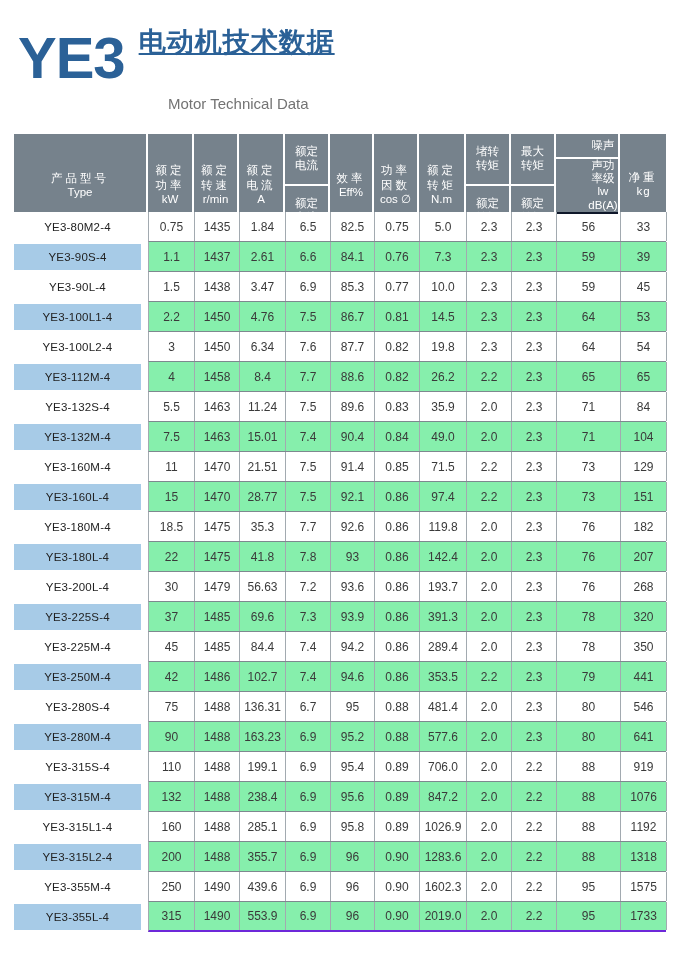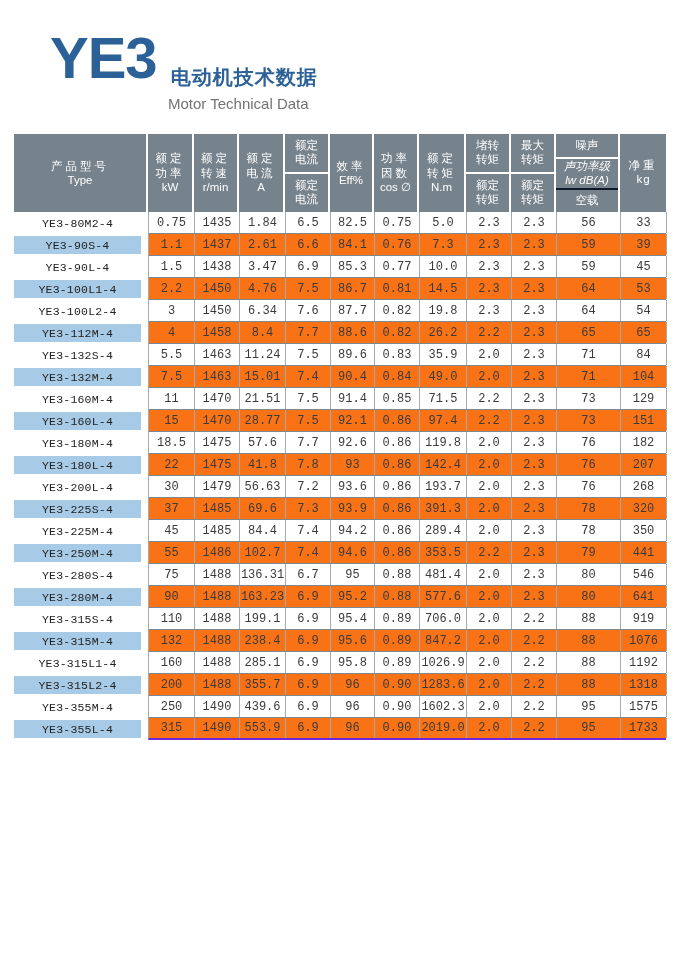--- a/index.html
+++ b/index.html
@@ -6,28 +6,28 @@
   html, body { background: #ffffff; }
   body {
     width: 678px; height: 979px;
     font-family: "Liberation Sans", sans-serif;
     color: #333;
     overflow: hidden;
   }
 
   
   .page-header { padding: 24px 0 0 18px; }
-  .title-line { display: flex; align-items: flex-end; margin-left: 32px; }
+  .title-line { display: flex; align-items: flex-start; }
   .logo {
     font-size: 58px; font-weight: 800; letter-spacing: -1px;
     color: #2b6197;
   }
   .title-zh {
-    font-size: 20px; font-weight: 600; color: #2b6197;
-    margin-left: 14px; letter-spacing: 1px;
+    font-size: 27px; font-weight: 600; color: #2b6197;
+    margin-left: 14px; letter-spacing: 1px; text-decoration: underline;
   }
   .title-en {
     font-size: 15px; color: #737373; margin: 4px 0 0 150px;
   }
 
   
   .table-wrap { margin: 22px 0 0 14px; width: 652px; }
 
   .thead {
     display: grid;
@@ -50,43 +50,44 @@
   .th-split { display: flex; flex-direction: column; border-right: 2px solid #ffffff; }
   .th-split .half {
     flex: 1; display: flex; flex-direction: column;
     align-items: center; justify-content: center; line-height: 1.2;
   }
   .th-split .half.top { border-bottom: 2px solid #ffffff; }
   .th-noise { display: flex; flex-direction: column; border-right: 2px solid #ffffff; }
   .th-noise .sec {
     display: flex; flex-direction: column; align-items: center; justify-content: center;
     line-height: 1.15;
+    padding-left: 32px;
   }
   .th-noise .sec1 { flex: 0 0 25px; border-bottom: 2px solid #ffffff; }
-  .th-noise .sec2 { flex: 1 1 auto; font-style: italic; }
+  .th-noise .sec2 { flex: 1 1 auto; }
   .th-noise .sec3 { flex: 0 0 24px; border-top: 2px solid #0f172a; }
 
   
   .tbody { width: 652px; }
-  .row { display: flex; height: 22px; font-family: Liberation Mono, monospace; }
+  .row { display: flex; height: 30px; }
   .type-cell {
     width: 127px; margin-right: 7px;
     display: flex; align-items: center; justify-content: center;
   }
   .row.alt .type-cell { background: #a7cbe7; margin-top: 2px; margin-bottom: 2px; }
   .type-label { font-size: 11.5px; color: #222; letter-spacing: 0.2px; }
 
   .data-cells {
     display: grid;
     grid-template-columns: 46px 45px 46px 45px 44px 45px 47px 45px 45px 64px 46px;
     width: 518px;
     border-left: 1px solid #a2aab0;
     border-bottom: 1px solid #7e888f;
   }
-  .row.alt .data-cells { background: #f97316; }
+  .row.alt .data-cells { background: #86efac; }
   .row:last-child .data-cells { border-bottom: 2px solid #6d28d9; }
   .cell {
     display: flex; align-items: center; justify-content: center;
     font-size: 12px; color: #3a3a3a;
     border-right: 1px solid #a2aab0;
   }
 </style>
 </head>
 <body>
 
@@ -373,21 +374,21 @@
     </div>
   </div>
 
   <div class="row">
     <div class="type-cell">
       <span class="type-label">YE3-180M-4</span>
     </div>
     <div class="data-cells">
       <span class="cell">18.5</span>
       <span class="cell">1475</span>
-      <span class="cell">57.6</span>
+      <span class="cell">35.3</span>
       <span class="cell">7.7</span>
       <span class="cell">92.6</span>
       <span class="cell">0.86</span>
       <span class="cell">119.8</span>
       <span class="cell">2.0</span>
       <span class="cell">2.3</span>
       <span class="cell">76</span>
       <span class="cell">182</span>
     </div>
   </div>
@@ -466,21 +467,21 @@
       <span class="cell">78</span>
       <span class="cell">350</span>
     </div>
   </div>
 
   <div class="row alt">
     <div class="type-cell">
       <span class="type-label">YE3-250M-4</span>
     </div>
     <div class="data-cells">
-      <span class="cell">55</span>
+      <span class="cell">42</span>
       <span class="cell">1486</span>
       <span class="cell">102.7</span>
       <span class="cell">7.4</span>
       <span class="cell">94.6</span>
       <span class="cell">0.86</span>
       <span class="cell">353.5</span>
       <span class="cell">2.2</span>
       <span class="cell">2.3</span>
       <span class="cell">79</span>
       <span class="cell">441</span>

